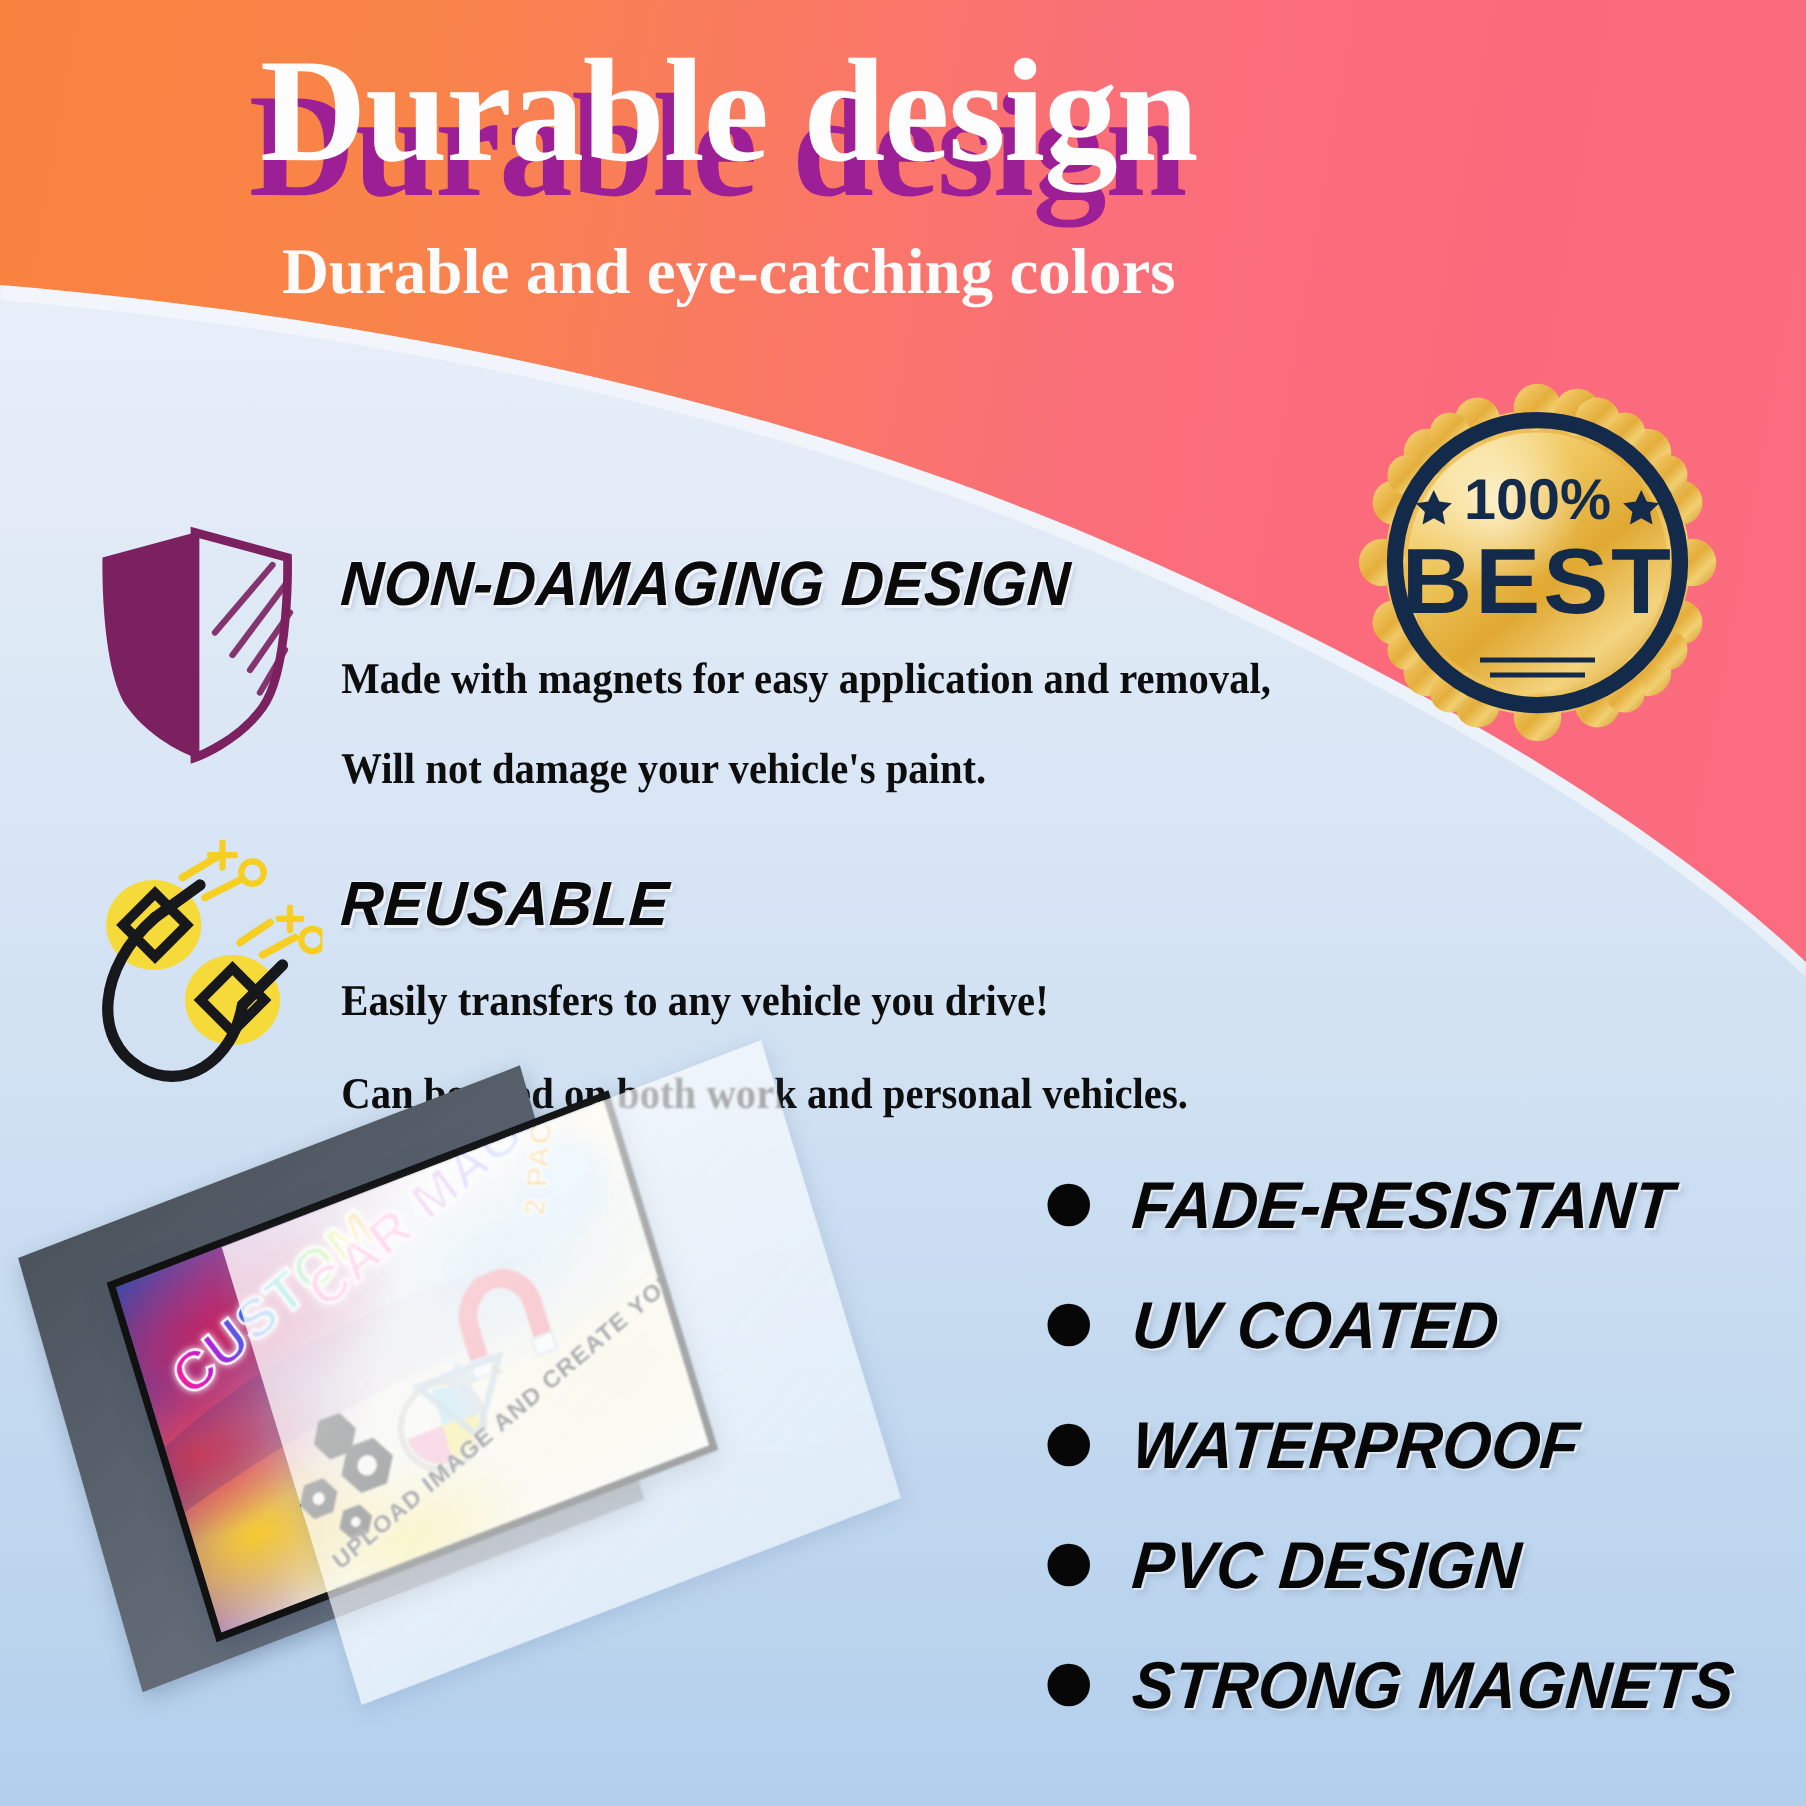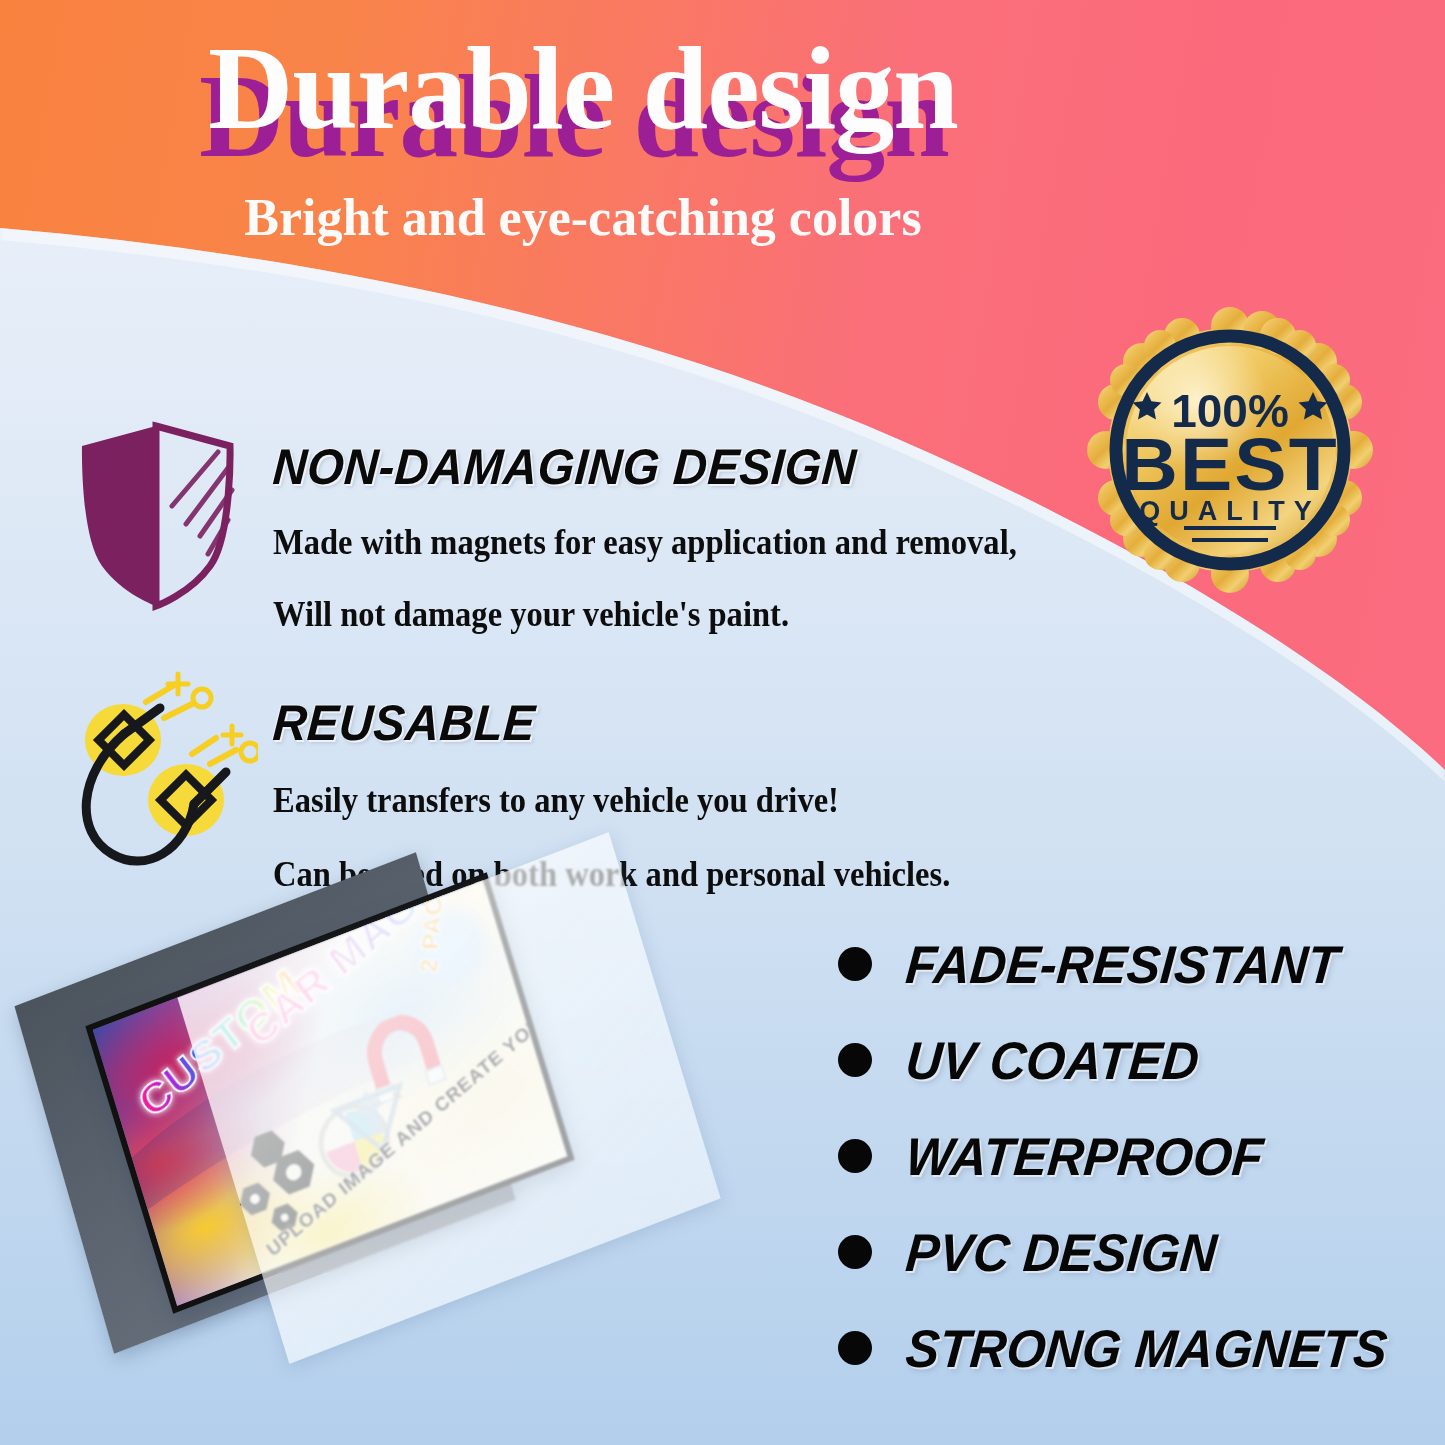--- a/index.html
+++ b/index.html
@@ -278,21 +278,21 @@
 <div id="stage">
 
   <div id="topband"></div>
   <div id="curveglow"></div>
 
   <div id="hero">
     <div class="title-wrap">
       <div class="title-txt title-shadow">Durable design</div>
       <div class="title-txt title-main">Durable design</div>
     </div>
-    <div class="subtitle">Bright and eye-catching colors</div>
+    <div class="subtitle">Durable and eye-catching colors</div>
   </div>
 
   <div id="badge">
     <svg viewBox="0 0 292 292" xmlns="http://www.w3.org/2000/svg">
       <defs>
         <linearGradient id="gGold" x1="0" y1="0" x2="1" y2="1">
           <stop offset="0%" stop-color="#f6dd92"></stop>
           <stop offset="22%" stop-color="#efc25c"></stop>
           <stop offset="48%" stop-color="#e4ae3c"></stop>
           <stop offset="70%" stop-color="#f2cf70"></stop>
@@ -353,23 +353,22 @@
       <g fill="#142a4a">
         <path d="M229 88 l4.4 9.2 10.1 1.3 -7.4 7 1.9 10 -9-4.9 -9 4.9 1.9-10 -7.4-7 10.1-1.3z"></path>
       </g>
 
       <g stroke="#142a4a" stroke-width="4">
         <line x1="100" y1="224" x2="192" y2="224"></line>
         <line x1="108" y1="236" x2="184" y2="236"></line>
       </g>
     </svg>
 
-    <div style="position:absolute;left:0;top:68px;width:292px;text-align:center;font-family:'Liberation Sans',sans-serif;font-weight:700;font-size:46px;color:#142a4a;letter-spacing:0px;margin-top:12px;">100%</div>
+    <div style="position:absolute;left:0;top:68px;width:292px;text-align:center;font-family:'Liberation Sans',sans-serif;font-weight:700;font-size:46px;color:#142a4a;letter-spacing:0px;">100%</div>
     <div style="position:absolute;left:0;top:118px;width:292px;text-align:center;font-family:'Liberation Sans',sans-serif;font-weight:700;font-size:74px;color:#142a4a;letter-spacing:2px;transform:scaleX(1.06);">BEST</div>
-    <div style="position:absolute;left:0;top:192px;width:292px;text-align:center;font-family:'Liberation Sans',sans-serif;font-weight:700;font-size:27px;color:#142a4a;letter-spacing:9px;">QUALITY</div>
   </div>
 
   <div class="feature" id="feature-1">
     <div class="feat-icon">
       <svg width="184" height="192" viewBox="0 0 184 192" xmlns="http://www.w3.org/2000/svg">
 
         <path d="M88 6 L14 26 C14 26 12 116 34 146 C54 174 88 186 88 186 Z" fill="#7b2160"></path>
 
         <path d="M88 6 L162 26 C162 26 164 116 142 146 C122 174 88 186 88 186 Z" fill="none" stroke="#7b2160" stroke-width="7"></path>
         <line x1="88" y1="6" x2="88" y2="186" stroke="#7b2160" stroke-width="4"></line>

